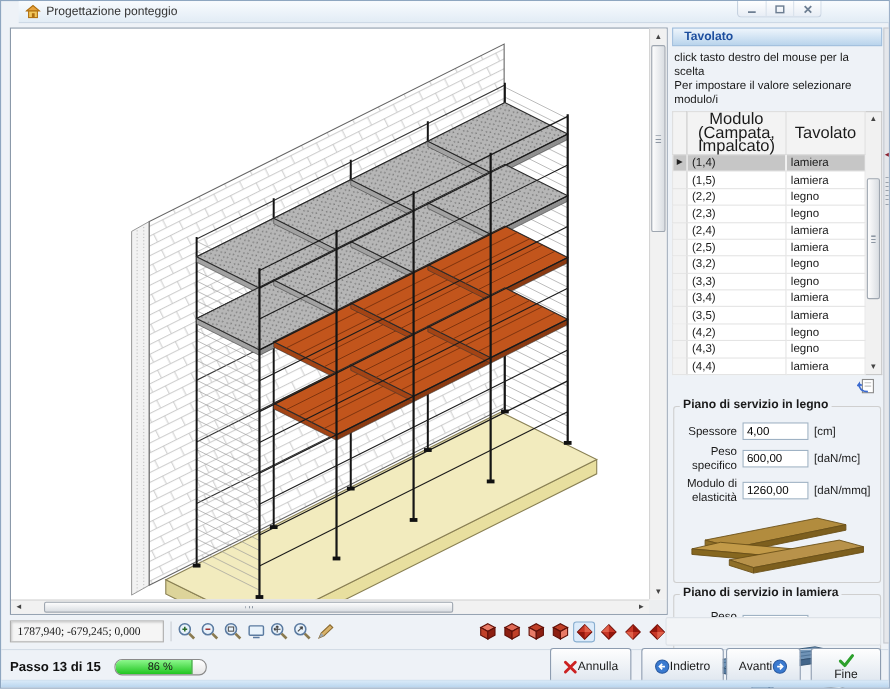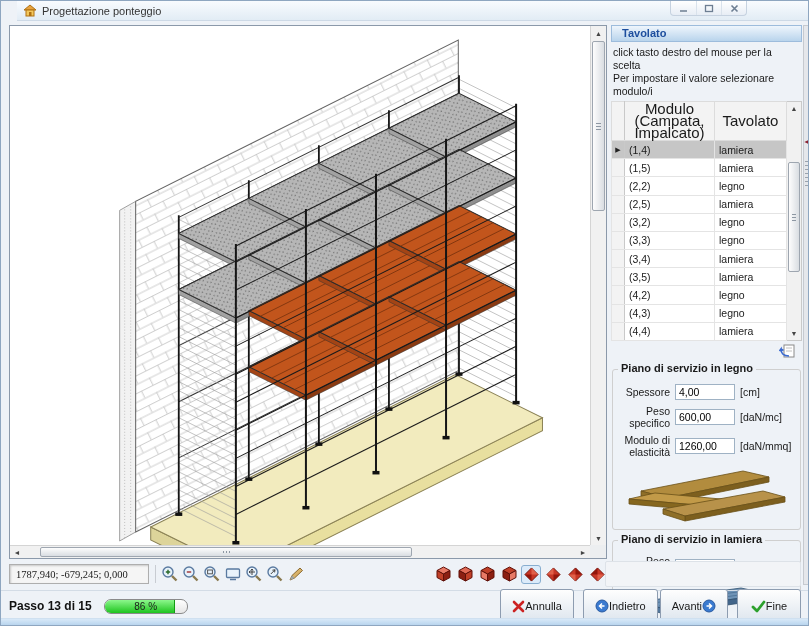--- a/index.html
+++ b/index.html
@@ -382,20 +382,30 @@
               <td>(1,5)</td>
               <td>lamiera</td>
             </tr>
             <tr>
               <td class="mk"></td>
               <td>(2,2)</td>
               <td>legno</td>
             </tr>
             <tr>
               <td class="mk"></td>
+              <td>(2,3)</td>
+              <td>legno</td>
+            </tr>
+            <tr>
+              <td class="mk"></td>
+              <td>(2,4)</td>
+              <td>lamiera</td>
+            </tr>
+            <tr>
+              <td class="mk"></td>
               <td>(2,5)</td>
               <td>lamiera</td>
             </tr>
             <tr>
               <td class="mk"></td>
               <td>(3,2)</td>
               <td>legno</td>
             </tr>
             <tr>
               <td class="mk"></td>
@@ -646,21 +656,21 @@
       </div>
       <div class="sp2"></div>
       <div class="btn">
         <span>Avanti</span>
         <svg width="14" height="14" viewBox="0 0 14 14">
             <circle cx="7" cy="7" r="6" fill="#3a7ad0" stroke="#2a5aa0"></circle>
             <path d="M4.5 7 H9 M7 4.5 L9.5 7 L7 9.5" stroke="#ffffff" stroke-width="1.5" fill="none"></path>
           </svg>
       </div>
       <div class="sp9"></div>
-      <div class="btn" style="min-width:64px;">
+      <div class="btn" style="min-width:64px;flex-direction:column;">
         <svg width="15" height="13" viewBox="0 0 15 13">
             <path d="M2 7 L6 11 L13 2" stroke="#2ca02c" stroke-width="2.8" fill="none" stroke-linecap="round" stroke-linejoin="round"></path>
           </svg>
         <span>Fine</span>
       </div>
     </div>
   </div>
 
   <div class="bottom-strip"></div>
 </div>

